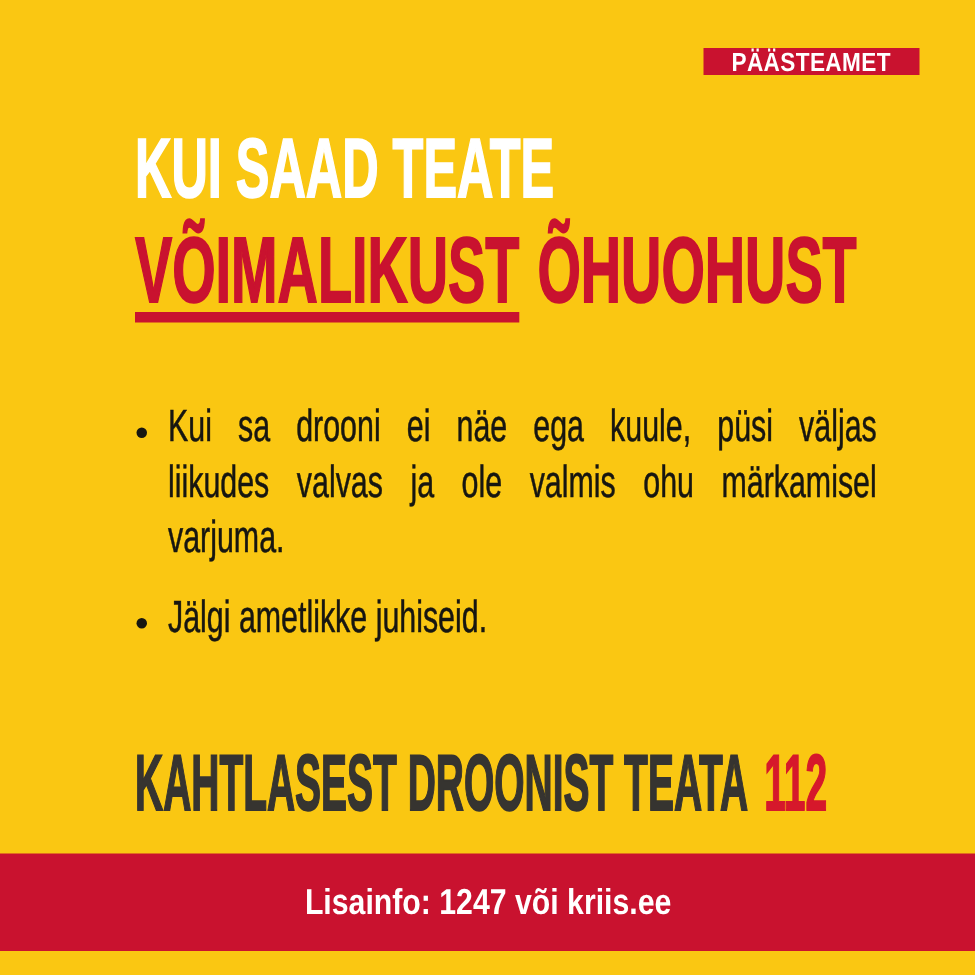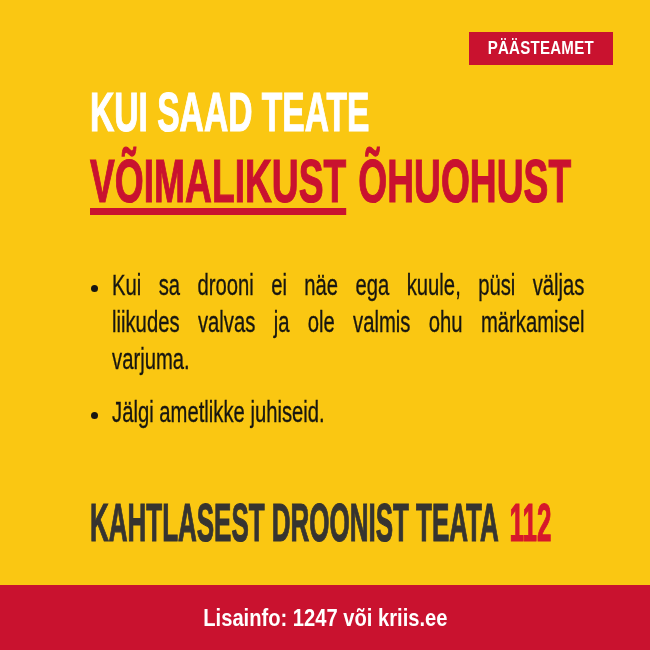--- a/index.html
+++ b/index.html
@@ -7,21 +7,21 @@
     --dark:#363430; --ink:#171611; --white:#FFFFFF;
   }
   html,body{margin:0;padding:0;}
   body{width:650px;height:650px;font-family:"Liberation Sans",sans-serif;}
   .poster{
     position:relative;width:650px;height:650px;overflow:hidden;
     background:var(--background,#FAC712);
   }
   
   .badge{
-    position:absolute;top:32px;right:37px;height:33px;min-width:127px;
+    position:absolute;top:32px;right:37px;height:18px;min-width:127px;
     background:var(--red,#C9122F);display:flex;align-items:center;justify-content:center;
     padding:4px 10px;box-sizing:border-box;
   }
   .badge-text{
     color:var(--white,#fff);font-size:17.5px;font-weight:700;white-space:nowrap;
     transform:scaleX(0.86);transform-origin:50% 50%;letter-spacing:0.3px;
   }
   
   .h-line{
     position:absolute;left:90px;white-space:nowrap;font-weight:800;
@@ -52,21 +52,21 @@
   
   .cta{
     position:absolute;left:90px;top:496px;white-space:nowrap;font-weight:800;
     font-size:53px;line-height:1;color:var(--dark,#363430);
     transform:scaleX(0.49);transform-origin:0 0;
     -webkit-text-stroke:1.2px currentColor;
   }
   .cta-number{color:var(--red-bright,#D6182B);margin-left:22px;-webkit-text-stroke:1.2px currentColor;}
   
   .footer-bar{
-    position:absolute;left:0;bottom:0;width:650px;height:65px;
+    position:absolute;left:0;bottom:16px;width:650px;height:65px;
     background:var(--red,#C9122F);display:flex;align-items:center;justify-content:center;
   }
   .footer-text{
     color:var(--white,#fff);font-size:24px;font-weight:700;white-space:nowrap;
     transform:scaleX(0.84);transform-origin:50% 50%;
   }
 </style>
 </head>
 <body>
 

